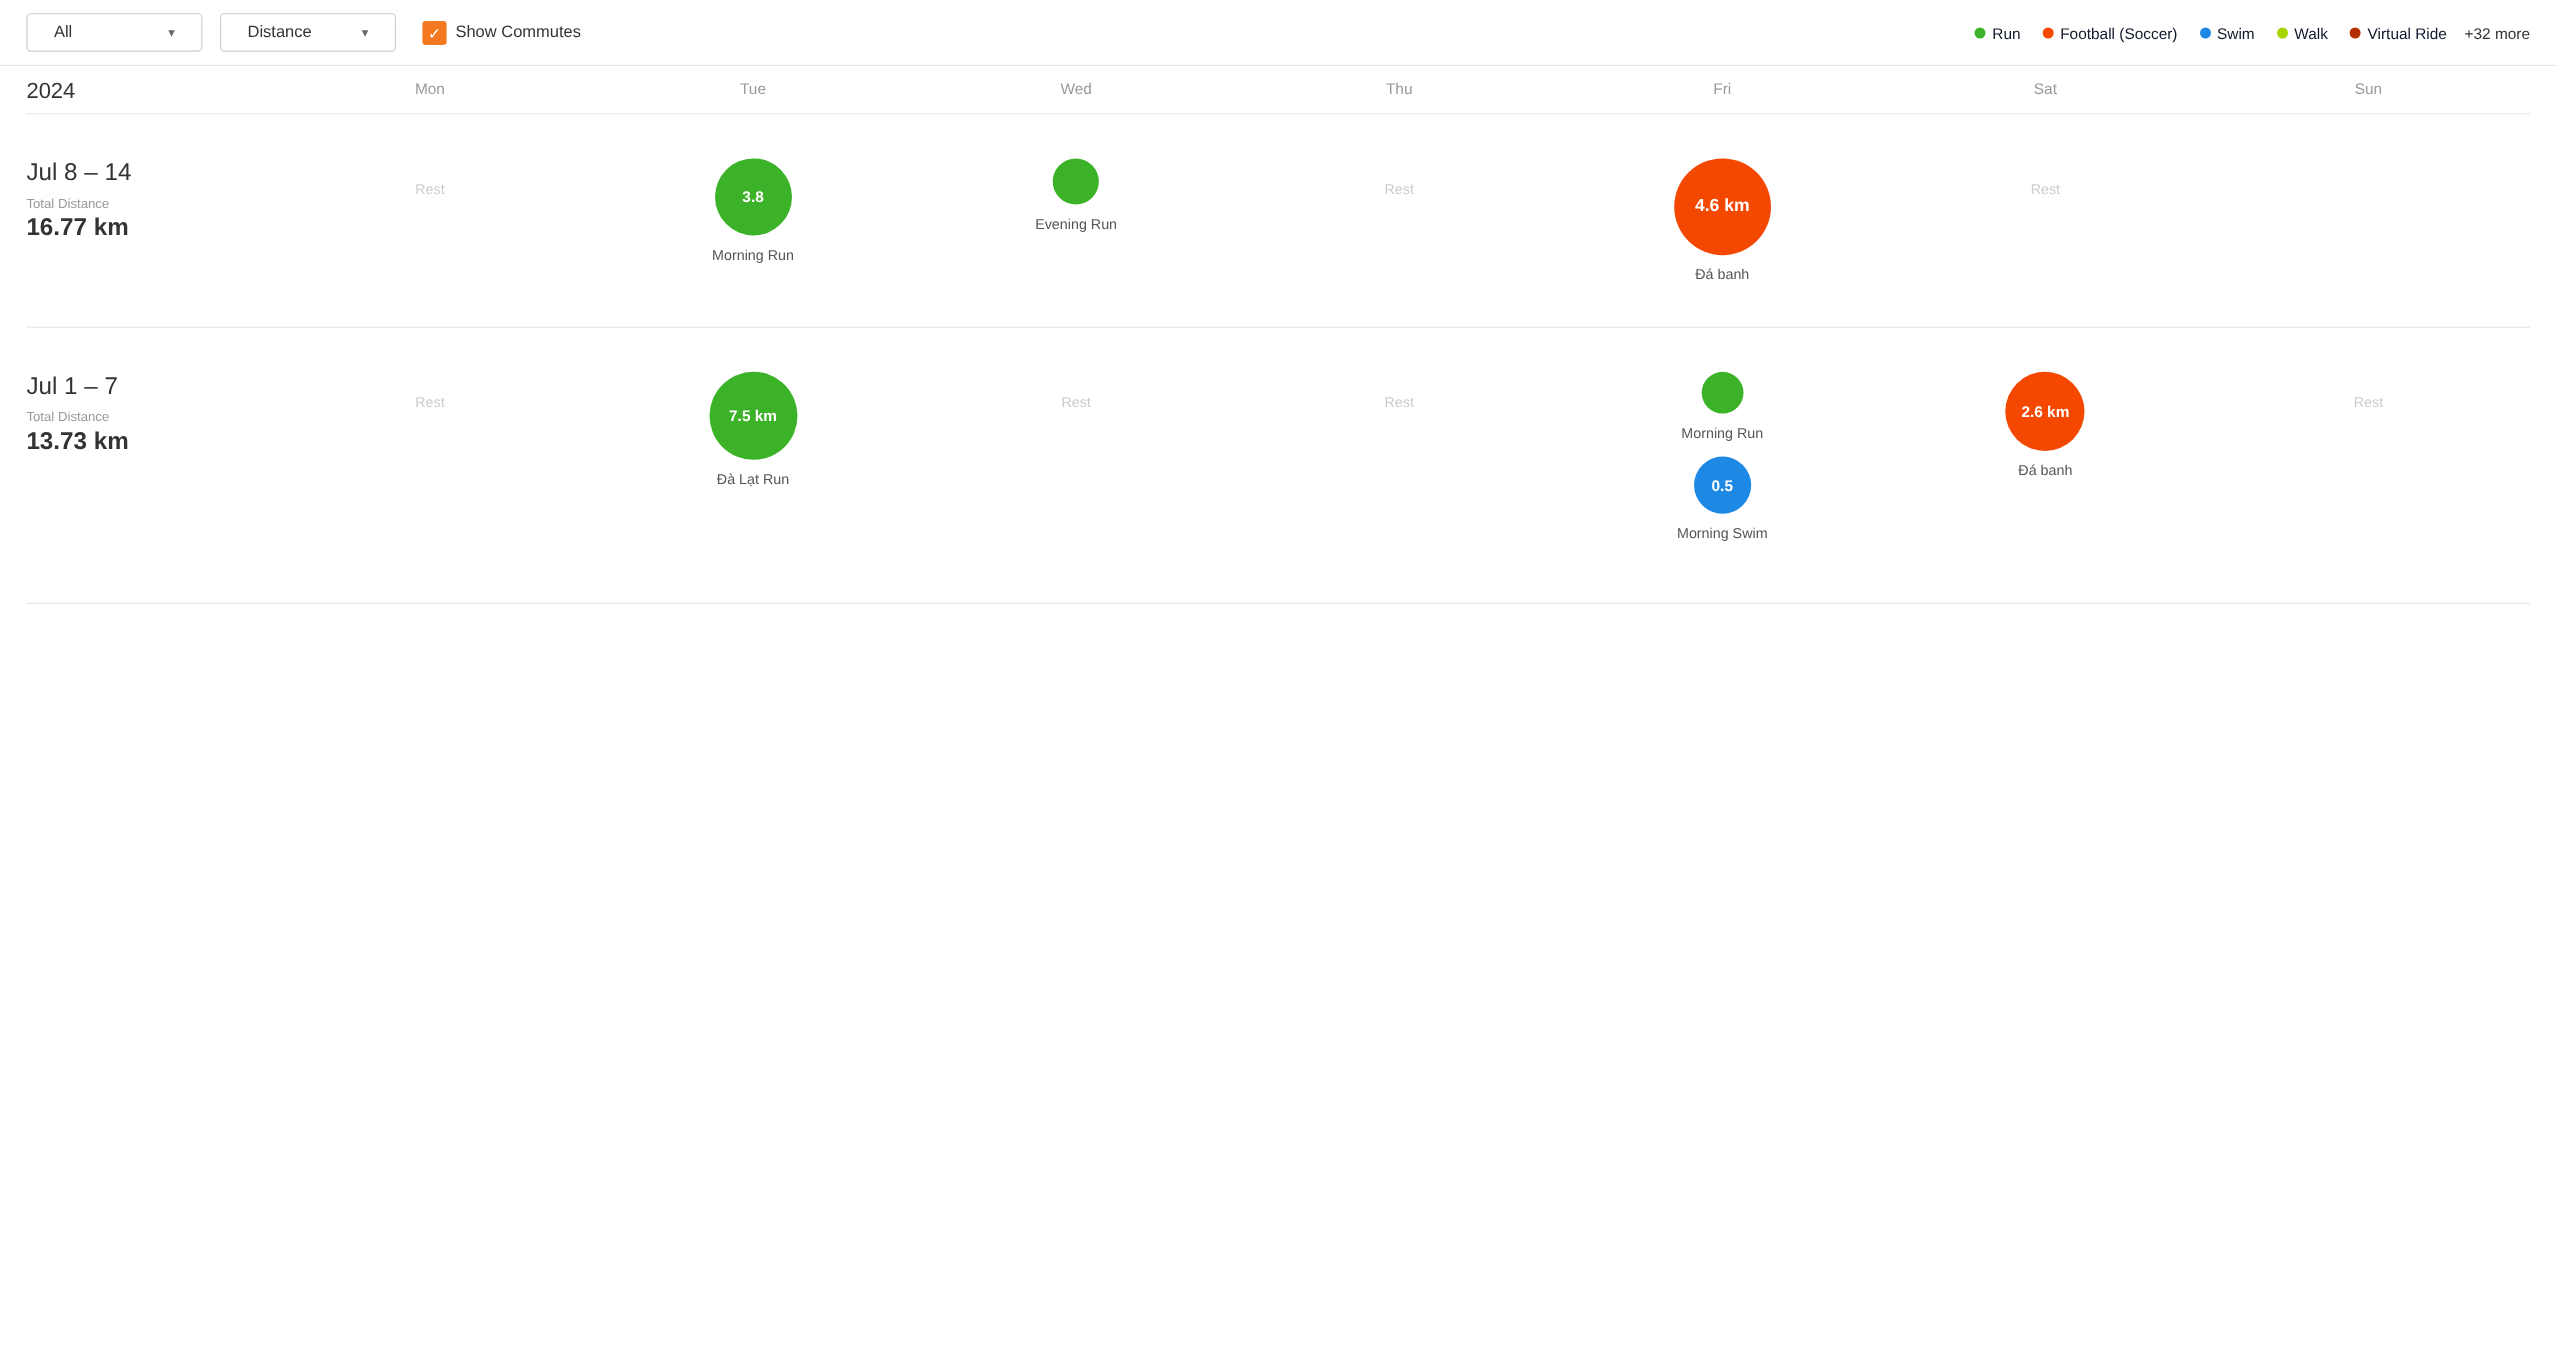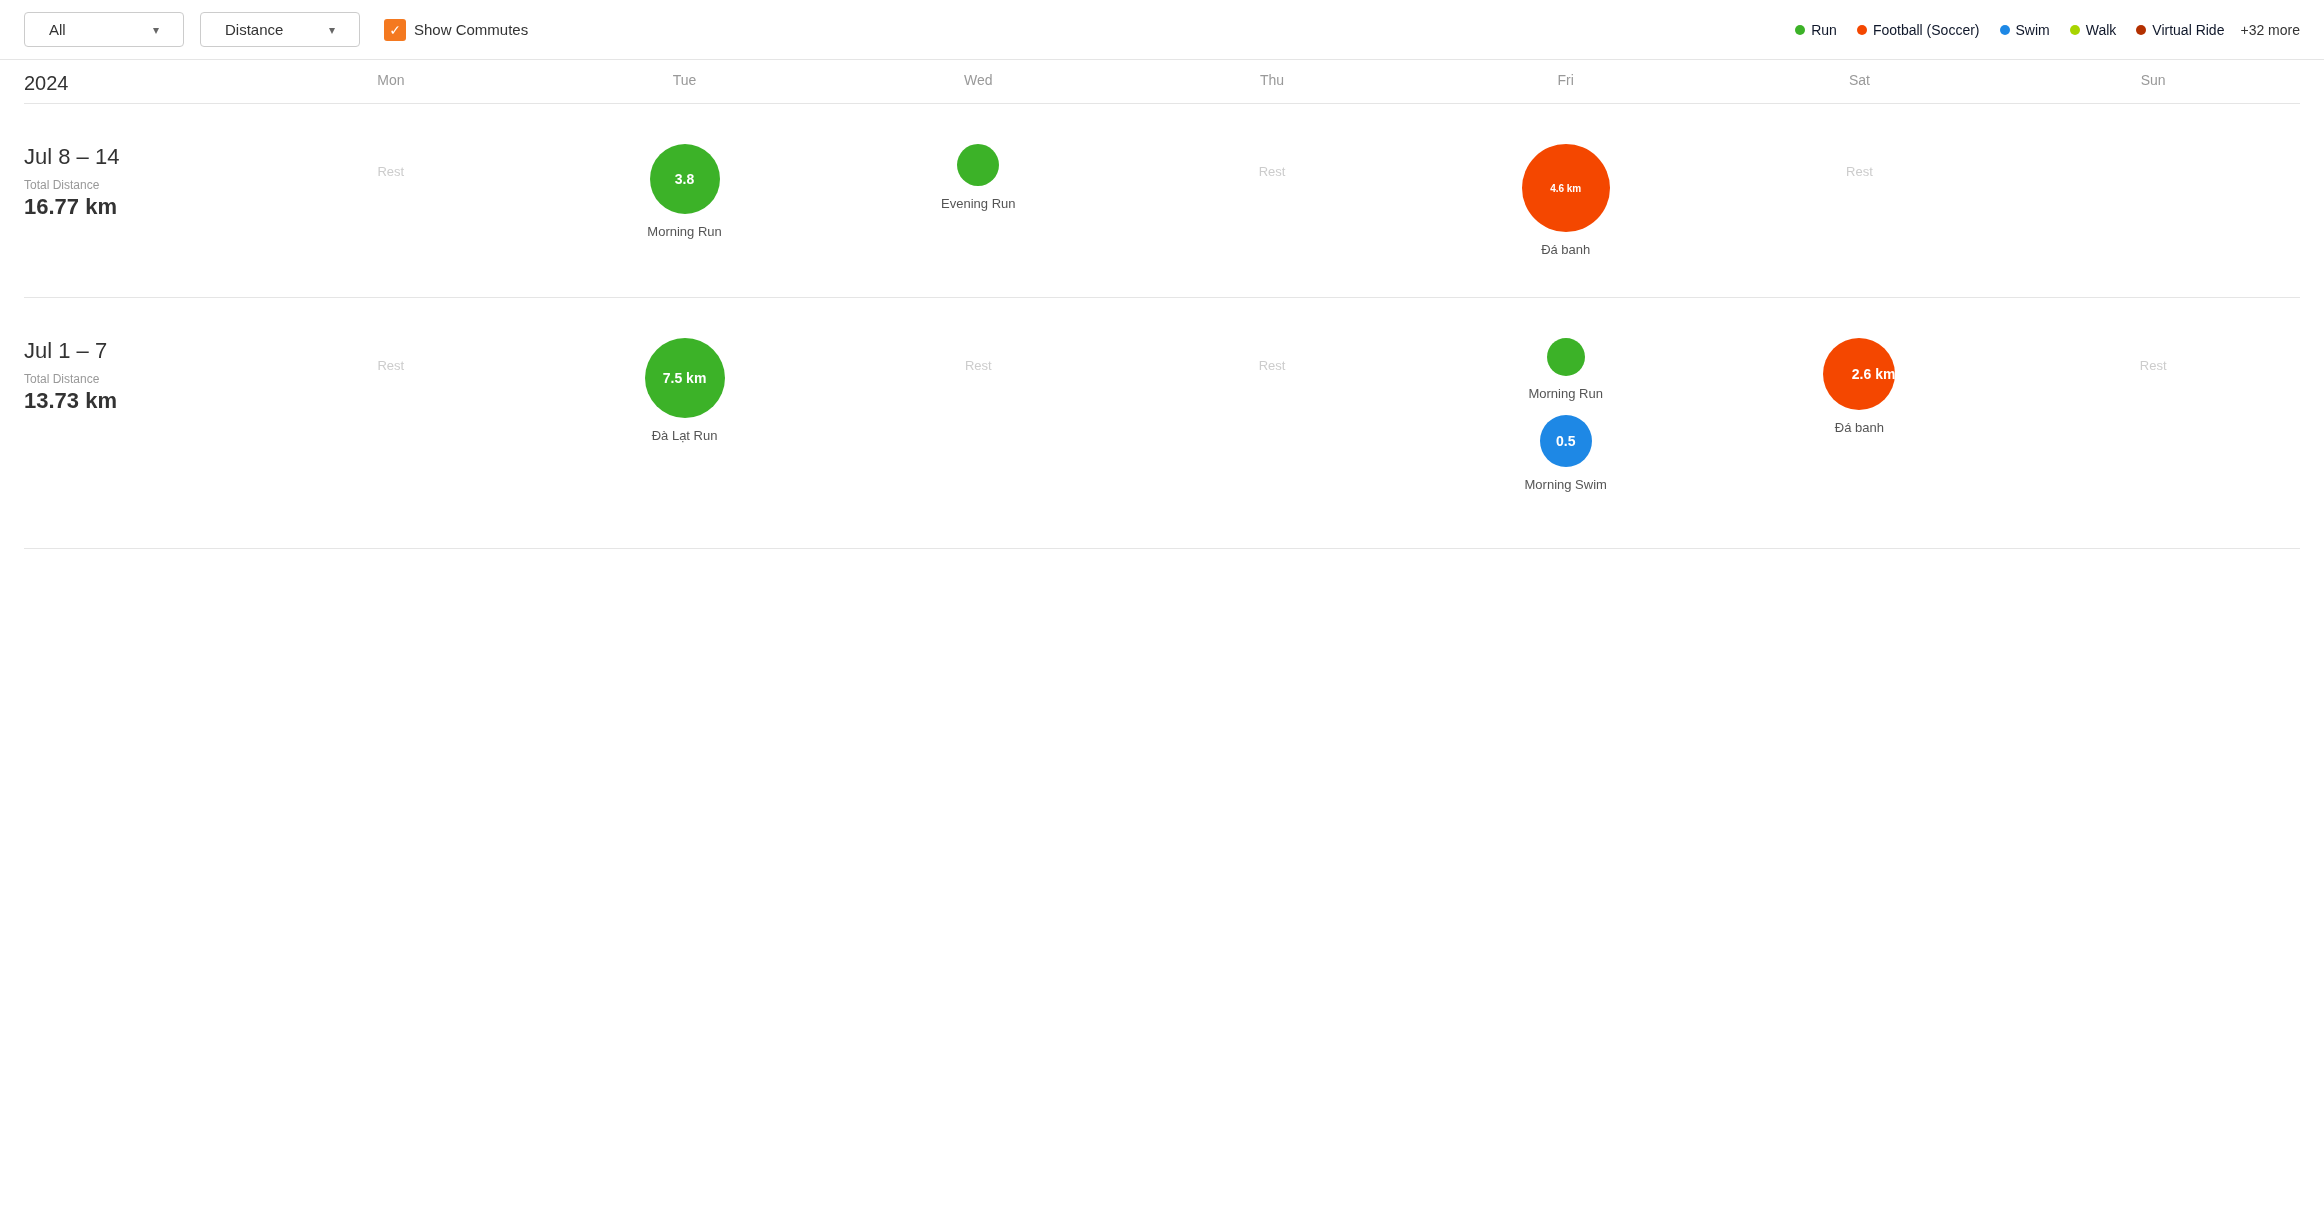--- a/index.html
+++ b/index.html
@@ -236,21 +236,21 @@
               <span></span>
             </div>
             <span class="activity-name">Evening Run</span>
           </div>
         </div>
           <div class="day-cell">
             <span class="rest-label">Rest</span>
           </div>
           <div class="day-cell">
           <div class="activity-bubble">
-            <div class="bubble" style="width:88px;height:88px;font-size:10px;background:#f44700;">
+            <div class="bubble" style="width:88px;height:88px;font-size:16px;background:#f44700;">
               <span>4.6 km</span>
             </div>
             <span class="activity-name">Đá banh</span>
           </div>
         </div>
           <div class="day-cell">
             <span class="rest-label">Rest</span>
           </div>
         </div>
       </div>
@@ -288,21 +288,21 @@
 
             <div class="activity-bubble" style="margin-bottom:16px;">
               <div class="bubble" style="width:52px;height:52px;font-size:14px;background:#1e88e5;">
                 <span>0.5</span>
               </div>
               <span class="activity-name">Morning Swim</span>
             </div>
           </div>
           <div class="day-cell">
           <div class="activity-bubble">
-            <div class="bubble" style="width:72px;height:72px;font-size:14px;background:#f44700;justify-content:flex-end;">
+            <div class="bubble" style="width:72px;height:72px;font-size:14px;background:#f44700;">
               <span>2.6 km</span>
             </div>
             <span class="activity-name">Đá banh</span>
           </div>
         </div>
           <div class="day-cell">
             <span class="rest-label">Rest</span>
           </div>
         </div>
       </div>

